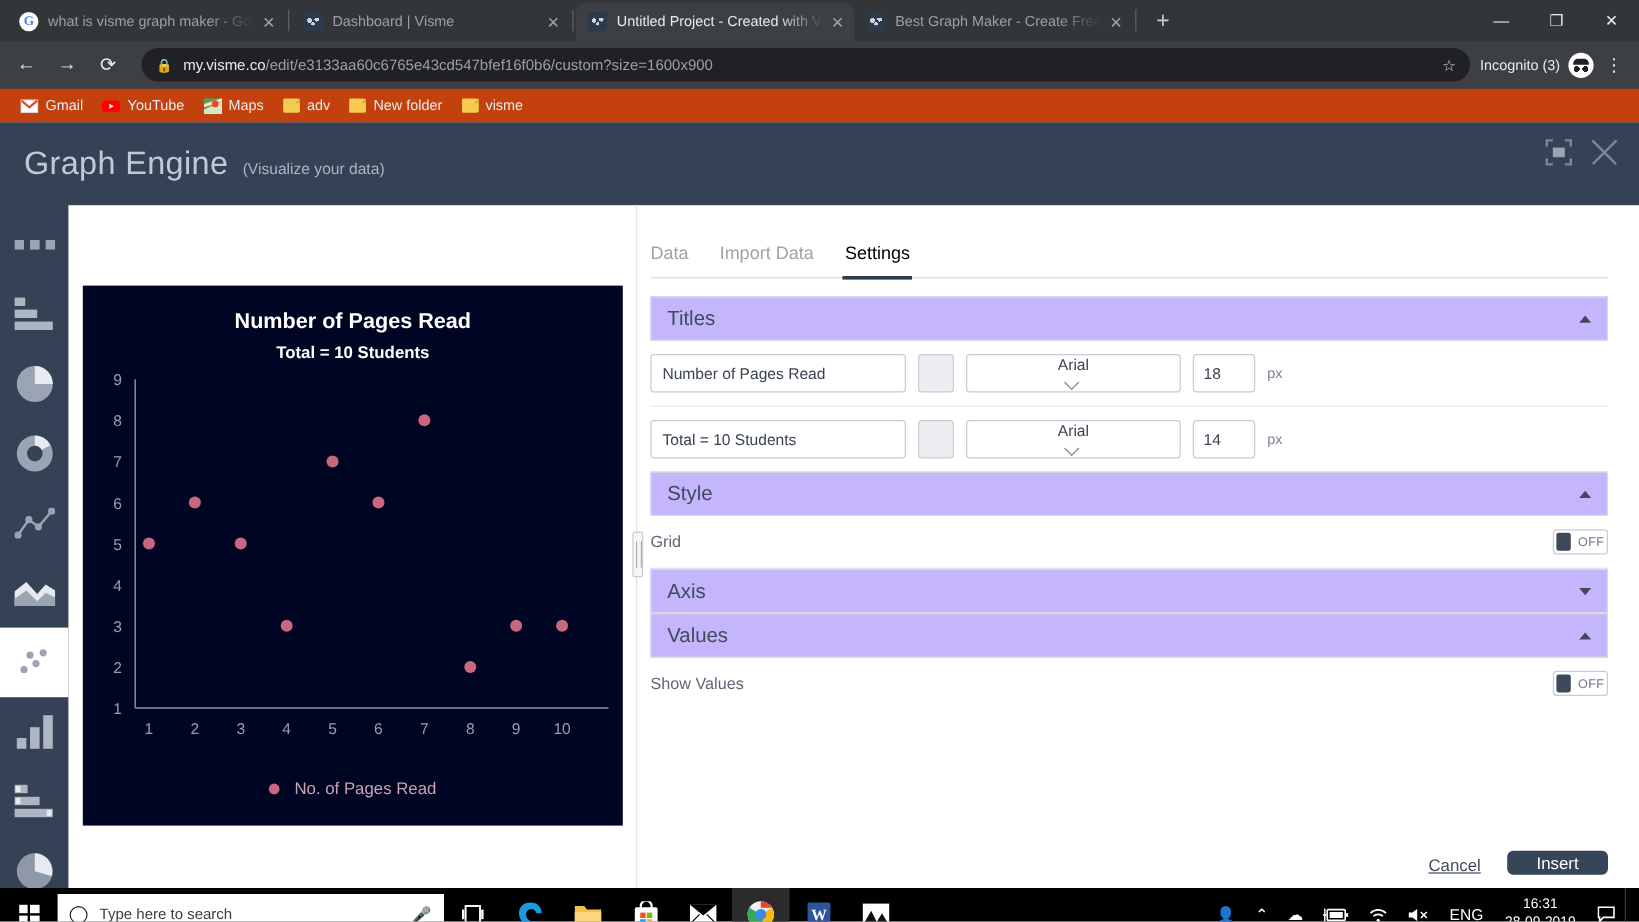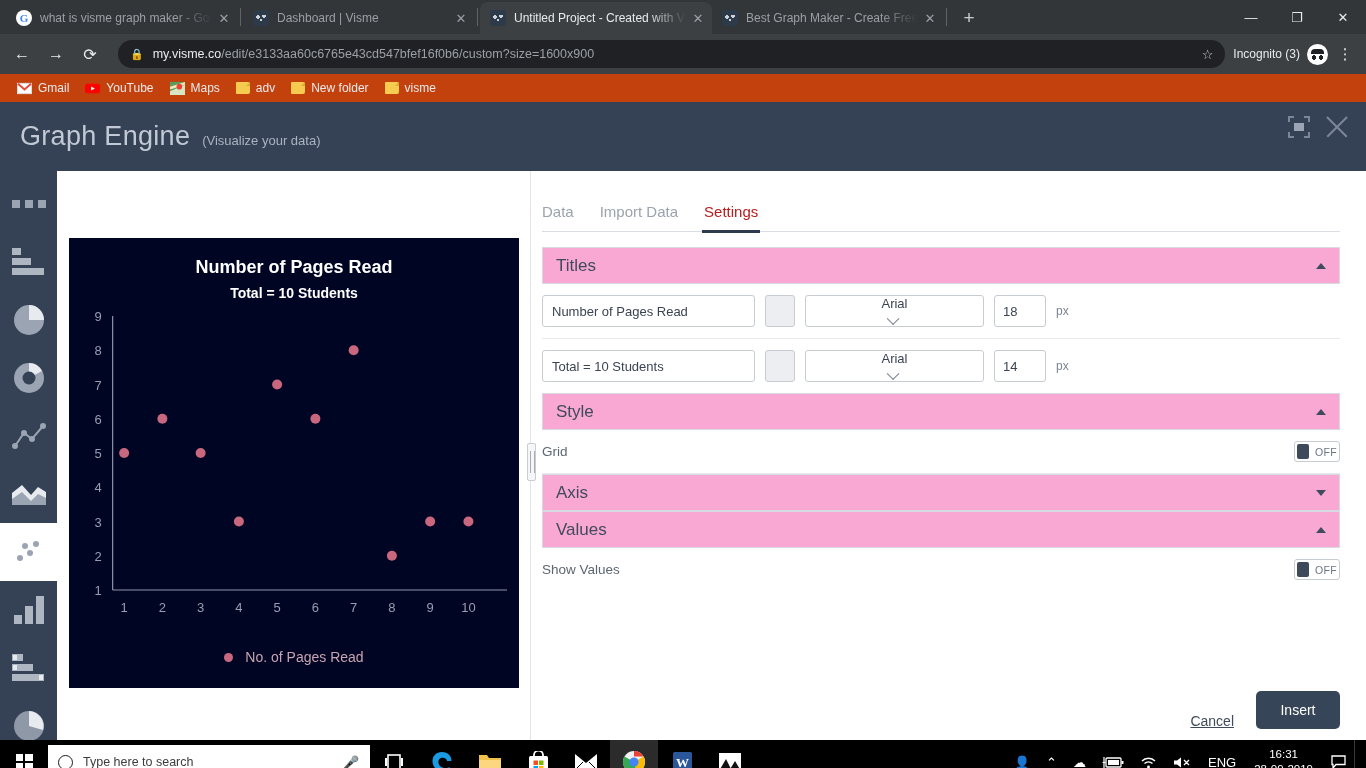--- a/index.html
+++ b/index.html
@@ -225,28 +225,28 @@
     border-left: 1px solid #a8adb4; border-right: 1px solid #a8adb4;
   }
 
   
   .settings-col { flex: 1; padding: 32px 26px 0 11px; position: relative; }
   .tabs { display: flex; gap: 26px; border-bottom: 1px solid #dadde1; }
   .stab {
     font-size: 15px; color: #9ba3ad; padding-bottom: 11px;
     position: relative;
   }
-  .stab.active { color: #b91c1c; }
+  .stab.active { color: #000000; }
   .stab.active::after {
     content: ""; position: absolute; left: -2px; right: -2px; bottom: -2px;
     height: 3px; background: #2e3b4e;
   }
 
   .section-head {
-    height: 37px; background: #f9a8d4; border: 1px solid #d7dbe1;
+    height: 37px; background: #c4b5fd; border: 1px solid #d7dbe1;
     display: flex; align-items: center; justify-content: space-between;
     padding: 0 13px; margin-top: 15px;
   }
   .section-head.tight { margin-top: 0; }
   .section-title { font-size: 17px; color: #3f4b5b; font-weight: 400; }
   .caret { width: 0; height: 0; border-left: 5px solid transparent; border-right: 5px solid transparent; }
   .caret.up { border-bottom: 6px solid #3f4b5b; }
   .caret.down { border-top: 6px solid #3f4b5b; }
 
   .row {
@@ -298,21 +298,21 @@
     padding: 0 9px; display: flex; align-items: center;
   }
   .color-swatch-lg { width: 32px; height: 32px; background: #000524; border-radius: 2px; }
 
   .footer {
     position: absolute; right: 26px; bottom: 23px;
     display: flex; align-items: flex-end; gap: 22px;
   }
   .cancel-link { font-size: 14px; color: #3f4b5b; text-decoration: underline; }
   .insert-btn {
-    width: 84px; height: 38px; background: #374559; border-radius: 5px;
+    width: 84px; height: 20px; background: #374559; border-radius: 5px;
     color: #fff; font-size: 14px;
     display: flex; align-items: center; justify-content: center;
   }
 
   
   .taskbar {
     height: 44px; background: #000000; display: flex; align-items: center;
     position: relative;
   }
   .start {

